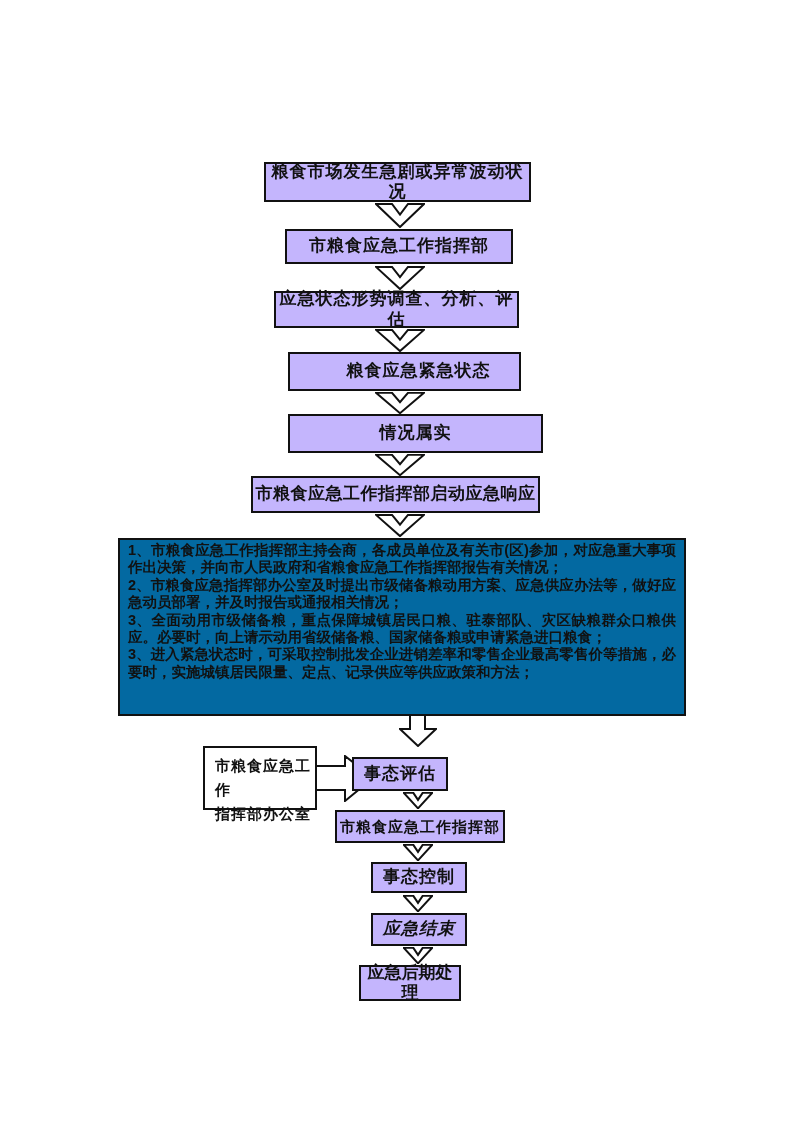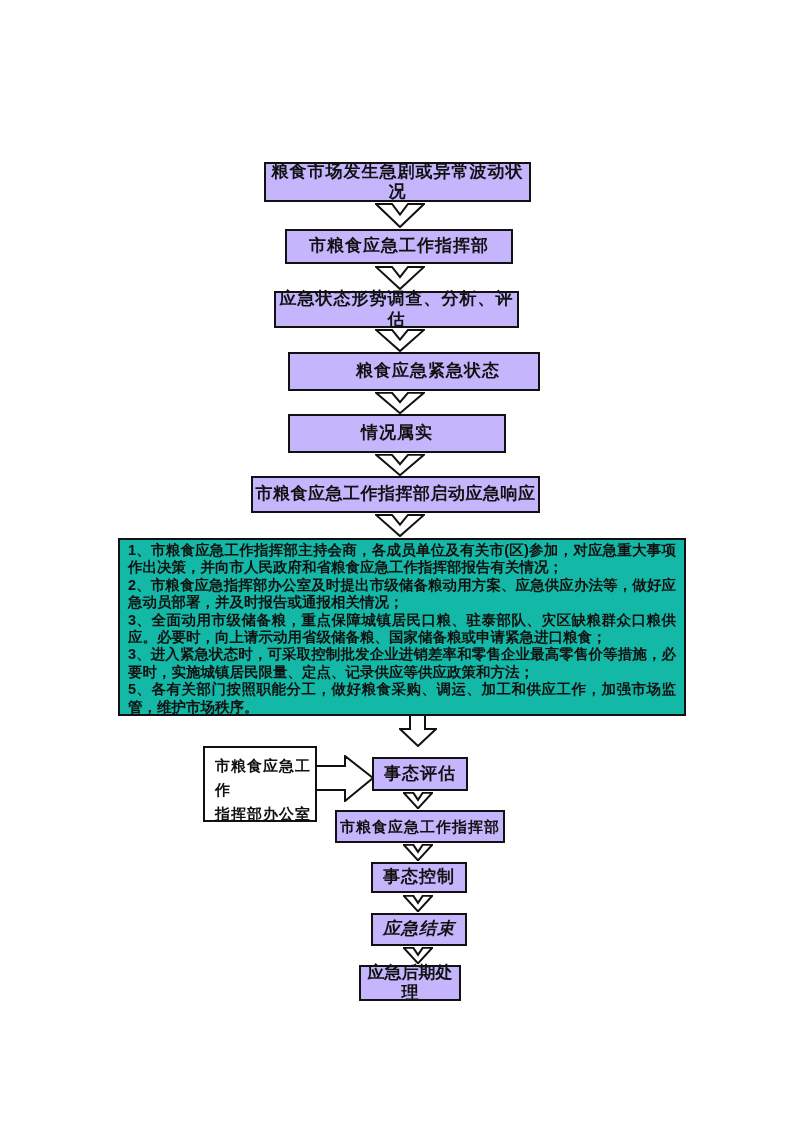--- a/index.html
+++ b/index.html
@@ -8,36 +8,36 @@
     font-family:"Liberation Sans", sans-serif;color:#111111;
   }
   .node{
     position:absolute;box-sizing:border-box;border:2px solid #111111;background:#c4b5fd;
     display:flex;align-items:center;justify-content:center;text-align:center;
     font-weight:700;font-size:17px;letter-spacing:1px;line-height:1.2;
   }
   .n1{left:264px;top:162px;width:267px;height:40px;}
   .n2{left:285px;top:229px;width:228px;height:35px;}
   .n3{left:274px;top:291px;width:245px;height:37px;}
-  .n4{left:288px;top:352px;width:252px;height:39px;padding-left:28px;}
-  .n5{left:288px;top:414px;width:218px;height:39px;}
+  .n4{left:288px;top:352px;width:233px;height:39px;padding-left:28px;}
+  .n5{left:288px;top:414px;width:255px;height:39px;}
   .n6{left:251px;top:476px;width:289px;height:37px;letter-spacing:0.5px;}
   .measures{
-    position:absolute;box-sizing:border-box;border:2px solid #111111;background:#14b8a6;
+    position:absolute;box-sizing:border-box;border:2px solid #111111;background:#0369a1;
     left:118px;top:538px;width:568px;height:178px;padding:2px 8px;
     font-weight:600;font-size:14.5px;line-height:17.4px;text-align:justify;
   }
   .measures p{margin:0;padding:0;}
   .office{
     position:absolute;box-sizing:border-box;border:2px solid #111111;background:#ffffff;
-    left:203px;top:746px;width:114px;height:76px;padding:6px 0 0 10px;
+    left:203px;top:746px;width:114px;height:64px;padding:6px 0 0 10px;
     font-weight:700;font-size:15px;line-height:24px;letter-spacing:1px;
   }
   .office span{display:block;}
-  .n7{left:372px;top:757px;width:96px;height:34px;}
+  .n7{left:352px;top:757px;width:96px;height:34px;}
   .n8{left:335px;top:810px;width:170px;height:33px;font-size:15px;}
   .n9{left:371px;top:862px;width:96px;height:31px;}
   .n10{left:371px;top:913px;width:96px;height:33px;font-style:italic;}
   .n11{left:359px;top:965px;width:102px;height:36px;letter-spacing:0;}
   .arr{position:absolute;display:block;}
   .a1{left:375px;top:203px;width:50px;height:25px;}
   .a2{left:375px;top:266px;width:50px;height:24px;}
   .a3{left:375px;top:329px;width:50px;height:23px;}
   .a4{left:375px;top:392px;width:50px;height:22px;}
   .a5{left:375px;top:454px;width:50px;height:22px;}
@@ -84,21 +84,20 @@
   <div class="node n6">市粮食应急工作指挥部启动应急响应</div>
   <svg class="arr a6" viewBox="0 0 50 26" preserveAspectRatio="none">
       <polygon points="1,1 17,1 25,12 33,1 49,1 25,25" vector-effect="non-scaling-stroke"></polygon>
     </svg>
 
   <div class="measures">
     <p>1、市粮食应急工作指挥部主持会商，各成员单位及有关市(区)参加，对应急重大事项作出决策，并向市人民政府和省粮食应急工作指挥部报告有关情况；</p>
     <p>2、市粮食应急指挥部办公室及时提出市级储备粮动用方案、应急供应办法等，做好应急动员部署，并及时报告或通报相关情况；</p>
     <p>3、全面动用市级储备粮，重点保障城镇居民口粮、驻泰部队、灾区缺粮群众口粮供应。必要时，向上请示动用省级储备粮、国家储备粮或申请紧急进口粮食；</p>
     <p>3、进入紧急状态时，可采取控制批发企业进销差率和零售企业最高零售价等措施，必要时，实施城镇居民限量、定点、记录供应等供应政策和方法；</p>
-    <p>5、各有关部门按照职能分工，做好粮食采购、调运、加工和供应工作，加强市场监管，维护市场秩序。</p>
   </div>
 
   <svg class="arr bd" viewBox="0 0 38 31" preserveAspectRatio="none">
       <path d="M11,0 L11,13 L1,13 L19,30 L37,13 L26,13 L26,0" vector-effect="non-scaling-stroke"></path>
     </svg>
 
   <div class="office">
     <span>市粮食应急工作</span>
     <span>指挥部办公室</span>
   </div>

